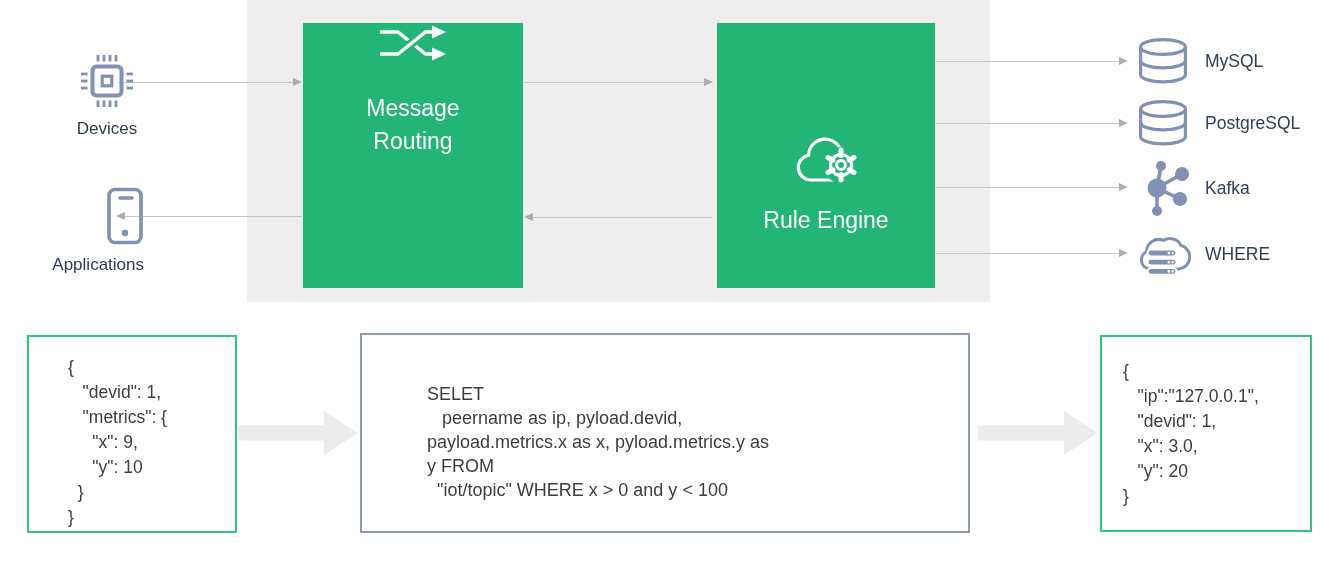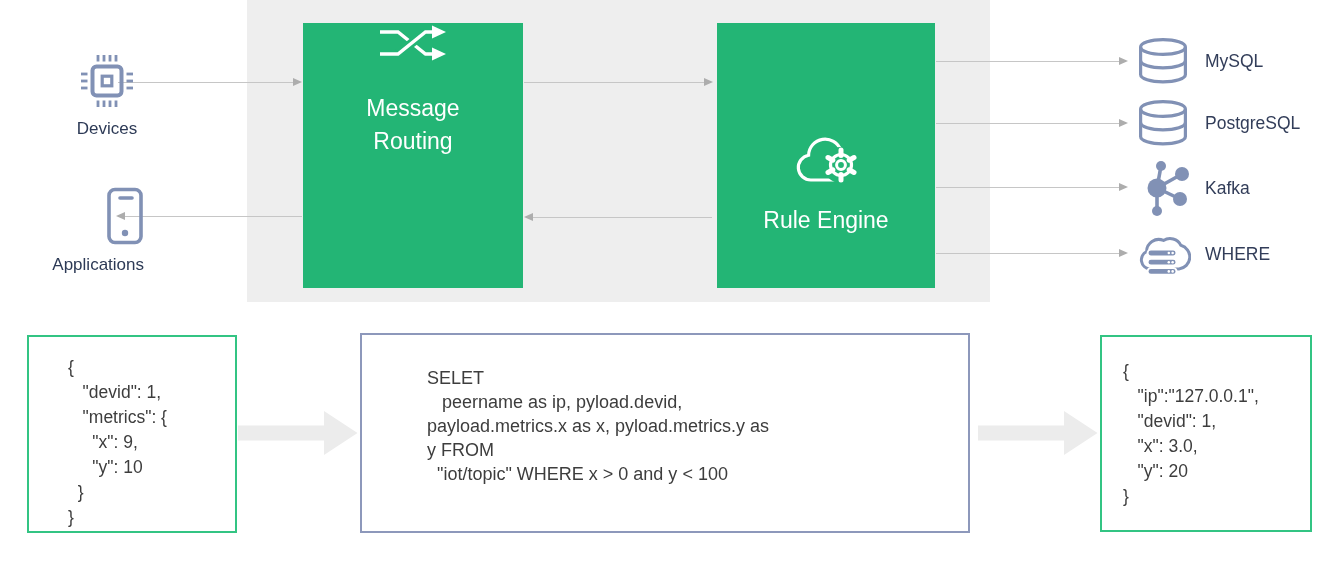--- a/index.html
+++ b/index.html
@@ -38,21 +38,21 @@
   .arr.right:after{content:"";position:absolute;right:-8px;top:-5.5px;width:0;height:0;
     border-left:9px solid #adadad;border-top:4.5px solid transparent;border-bottom:4.5px solid transparent;}
   .arr.left:before{content:"";position:absolute;left:-8px;top:-5.5px;width:0;height:0;
     border-right:9px solid #adadad;border-top:4.5px solid transparent;border-bottom:4.5px solid transparent;}
 
   
   .code-box{background:#fff;border:2px solid #33c483;box-sizing:border-box;color:#3d3d3d;}
   .code-box .line{white-space:pre;}
   #in-json{left:27px;top:335px;width:210px;height:198px;padding:18px 0 0 39px;font-size:17.5px;line-height:25px;}
   #out-json{left:1100px;top:335px;width:212px;height:197px;padding:22px 0 0 21px;font-size:17.5px;line-height:25px;}
-  #sql-box{left:360px;top:333px;width:610px;height:200px;border-color:#8d98bb;padding:31px 0 0 65px;font-size:18px;line-height:24px;}
+  #sql-box{left:360px;top:333px;width:610px;height:200px;border-color:#8d98bb;padding:47px 0 0 65px;font-size:18px;line-height:24px;}
 
   .slate{color:#8191b5;}
   .white-ic{color:#ffffff;}
 </style>
 </head>
 <body>
 
 <div class="canvas">
 
   <div class="abs band"></div>

